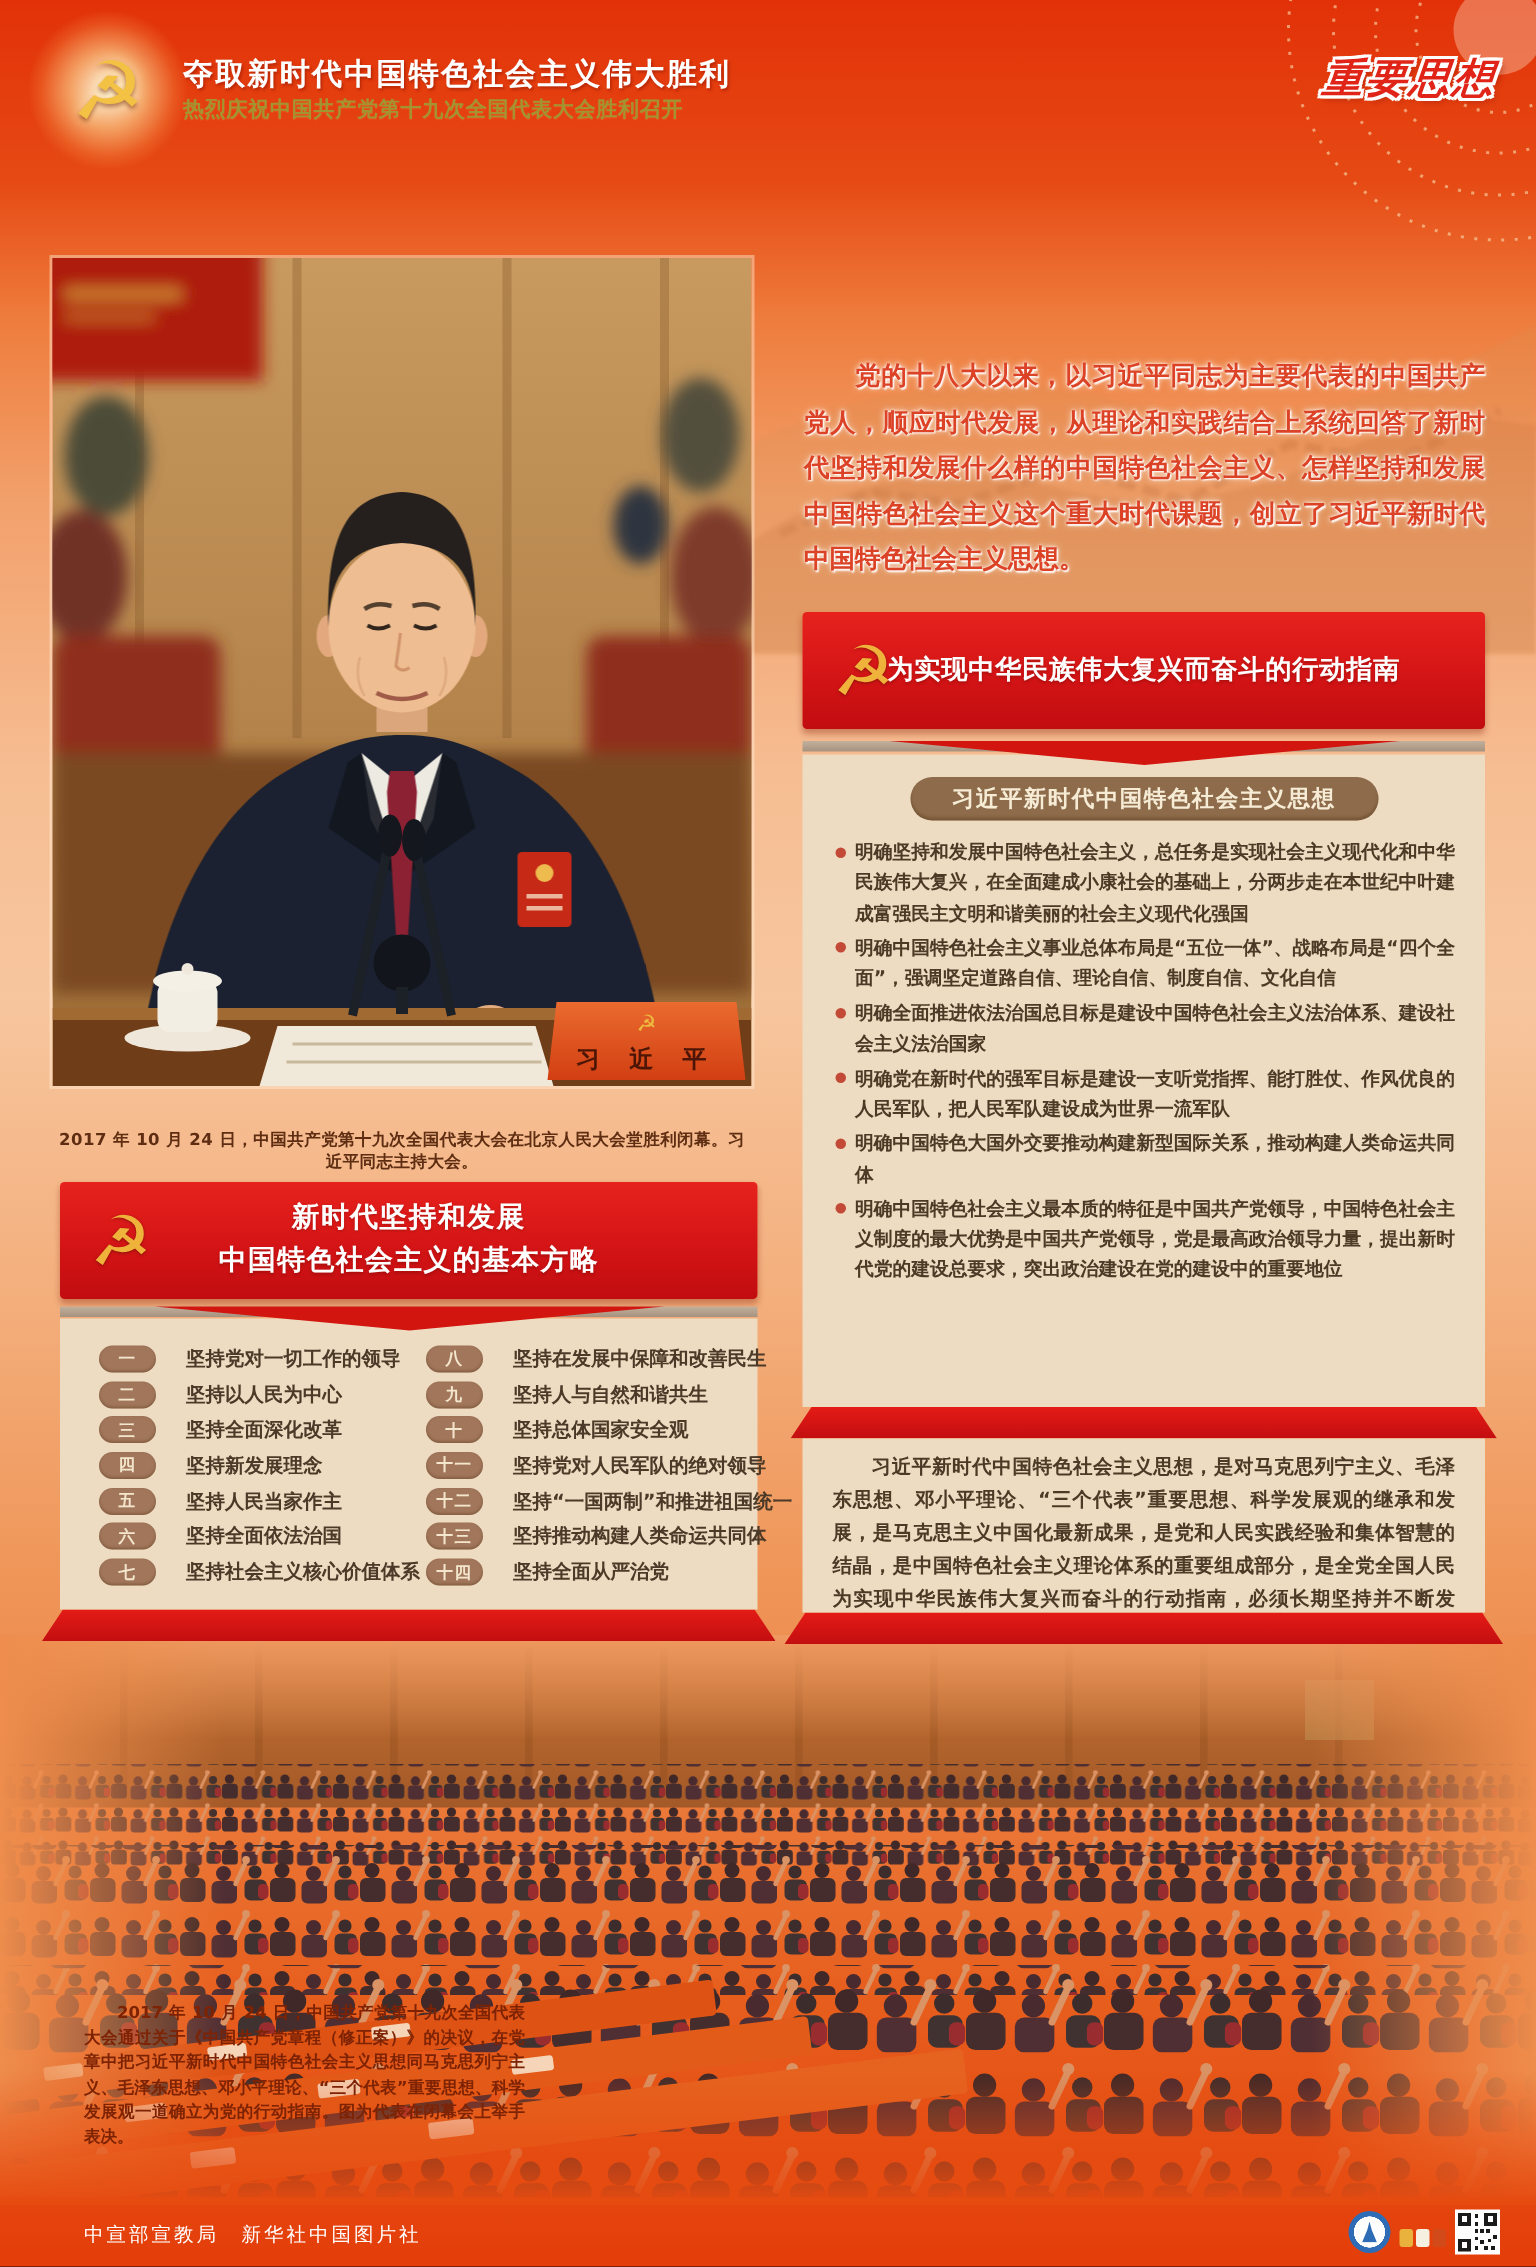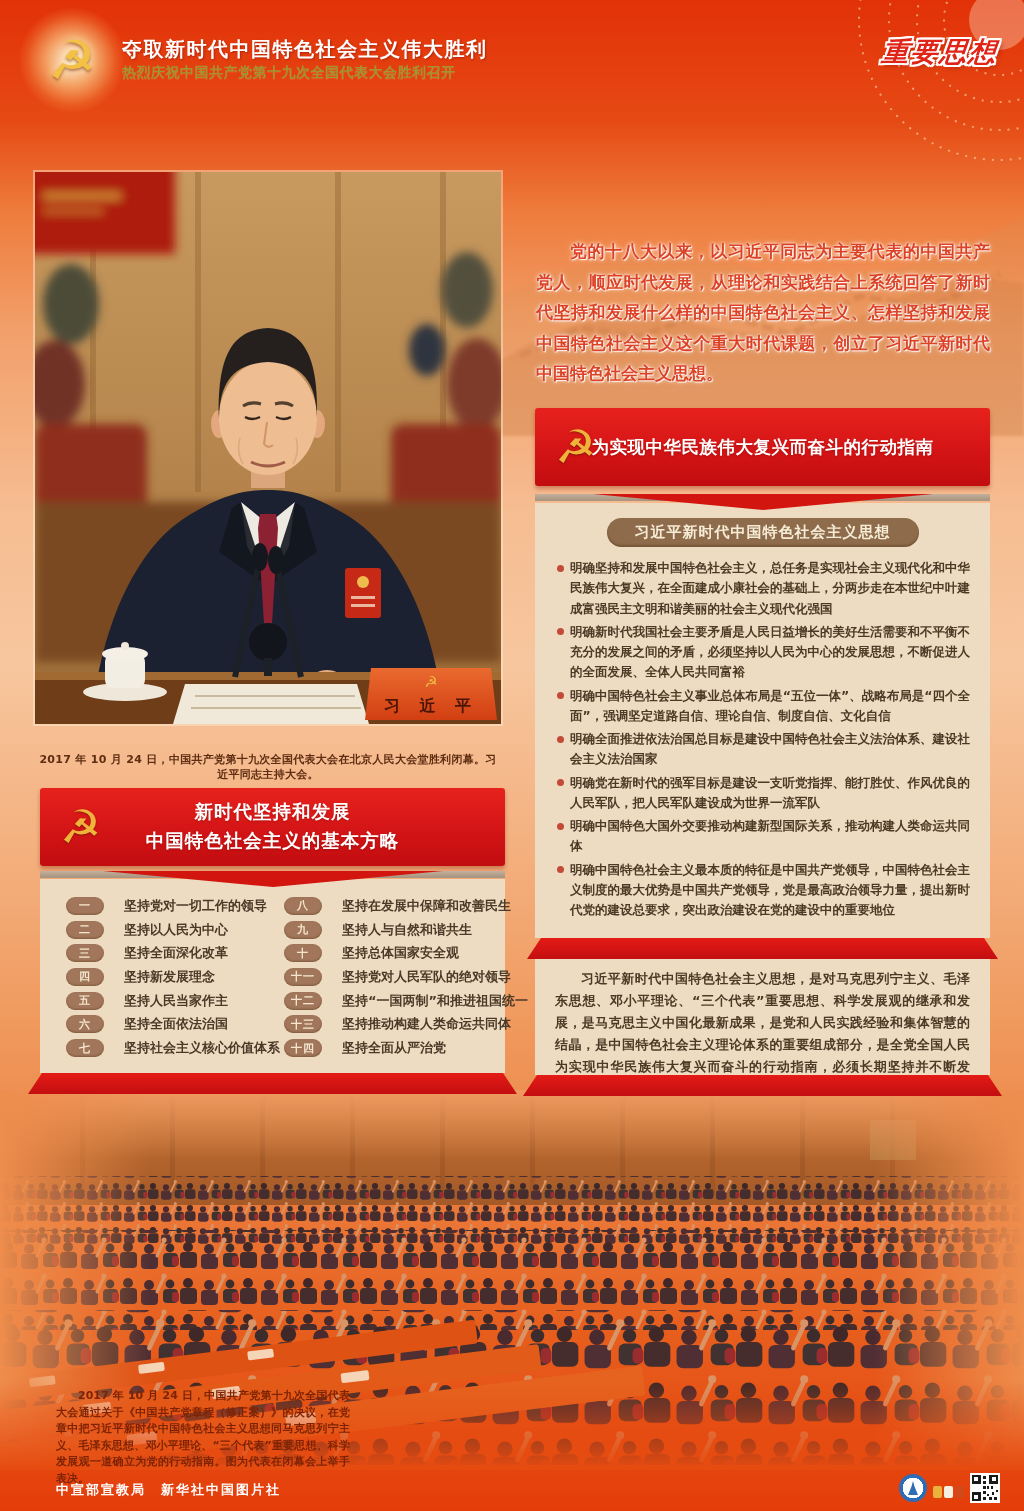--- a/index.html
+++ b/index.html
@@ -76,23 +76,23 @@
   .ped-left{left:28px;top:1073px;width:489px;height:21px;}
   
   .crowd{left:0;top:1090px;width:1024px;height:375px;z-index:1;}
   .crowd svg{display:block;width:100%;height:100%;}
   .fade{z-index:2;pointer-events:none;}
   .fade-top{left:0;top:1090px;width:1024px;height:70px;background:linear-gradient(180deg,#f09a61,rgba(240,154,97,0));}
   .fade-left{left:0;top:1090px;width:150px;height:375px;background:linear-gradient(90deg,#ee8d4d,rgba(238,141,77,0));}
   .fade-right{right:0;top:1090px;width:150px;height:375px;background:linear-gradient(270deg,#ee8d4d,rgba(238,141,77,0));}
   .fade-bottom{left:0;top:1380px;width:1024px;height:90px;background:linear-gradient(0deg,#e64b10,rgba(230,75,16,0));}
   
-  .bottom-caption{left:56px;top:1388px;width:294px;font-size:11px;line-height:1.5;color:#7d2304;
+  .bottom-caption{left:56px;top:1334px;width:294px;font-size:11px;line-height:1.5;color:#7d2304;
     font-weight:700;text-indent:2em;text-align:justify;z-index:3;}
-  .credits{left:56px;top:1481px;font-size:13px;font-weight:700;color:#ffffff;letter-spacing:2px;z-index:4;}
+  .credits{left:56px;top:1481px;font-size:13px;font-weight:400;color:#ffffff;letter-spacing:2px;z-index:4;}
   .logos{right:24px;top:1472px;height:32px;display:flex;align-items:center;gap:6px;z-index:4;}
   .xinhua{width:28px;height:28px;border-radius:50%;background:radial-gradient(circle,#ffffff 52%,#2e6cb5 53%);
     display:flex;align-items:center;justify-content:center;}
   .xinhua i{display:block;width:10px;height:14px;background:#2e6cb5;
     clip-path:polygon(50% 0,65% 40%,100% 100%,0 100%,35% 40%);}
   .minilogos{display:flex;gap:2px;align-items:flex-end;height:20px;}
   .minilogos b{display:block;width:9px;height:12px;border-radius:2px;}
   .qr{width:30px;height:30px;background:#fff;padding:2px;box-sizing:border-box;}
   .qr svg{display:block;width:100%;height:100%;}
 </style>
@@ -215,21 +215,20 @@
     <div class="btxt">为实现中华民族伟大复兴而奋斗的行动指南</div>
   </div>
   <div class="abs divider divider-right">
       <div class="chev"></div>
     </div>
 
   <div class="abs panel thought-panel">
     <div class="pill">习近平新时代中国特色社会主义思想</div>
     <ul class="bullets">
       <li>明确坚持和发展中国特色社会主义，总任务是实现社会主义现代化和中华民族伟大复兴，在全面建成小康社会的基础上，分两步走在本世纪中叶建成富强民主文明和谐美丽的社会主义现代化强国</li>
-      <li>明确新时代我国社会主要矛盾是人民日益增长的美好生活需要和不平衡不充分的发展之间的矛盾，必须坚持以人民为中心的发展思想，不断促进人的全面发展、全体人民共同富裕</li>
       <li>明确中国特色社会主义事业总体布局是“五位一体”、战略布局是“四个全面”，强调坚定道路自信、理论自信、制度自信、文化自信</li>
       <li>明确全面推进依法治国总目标是建设中国特色社会主义法治体系、建设社会主义法治国家</li>
       <li>明确党在新时代的强军目标是建设一支听党指挥、能打胜仗、作风优良的人民军队，把人民军队建设成为世界一流军队</li>
       <li>明确中国特色大国外交要推动构建新型国际关系，推动构建人类命运共同体</li>
       <li>明确中国特色社会主义最本质的特征是中国共产党领导，中国特色社会主义制度的最大优势是中国共产党领导，党是最高政治领导力量，提出新时代党的建设总要求，突出政治建设在党的建设中的重要地位</li>
     </ul>
   </div>
   <div class="abs red-bar bar-mid-right"></div>
   <div class="abs panel summary-panel">
     <p>习近平新时代中国特色社会主义思想，是对马克思列宁主义、毛泽东思想、邓小平理论、“三个代表”重要思想、科学发展观的继承和发展，是马克思主义中国化最新成果，是党和人民实践经验和集体智慧的结晶，是中国特色社会主义理论体系的重要组成部分，是全党全国人民为实现中华民族伟大复兴而奋斗的行动指南，必须长期坚持并不断发展。</p>

